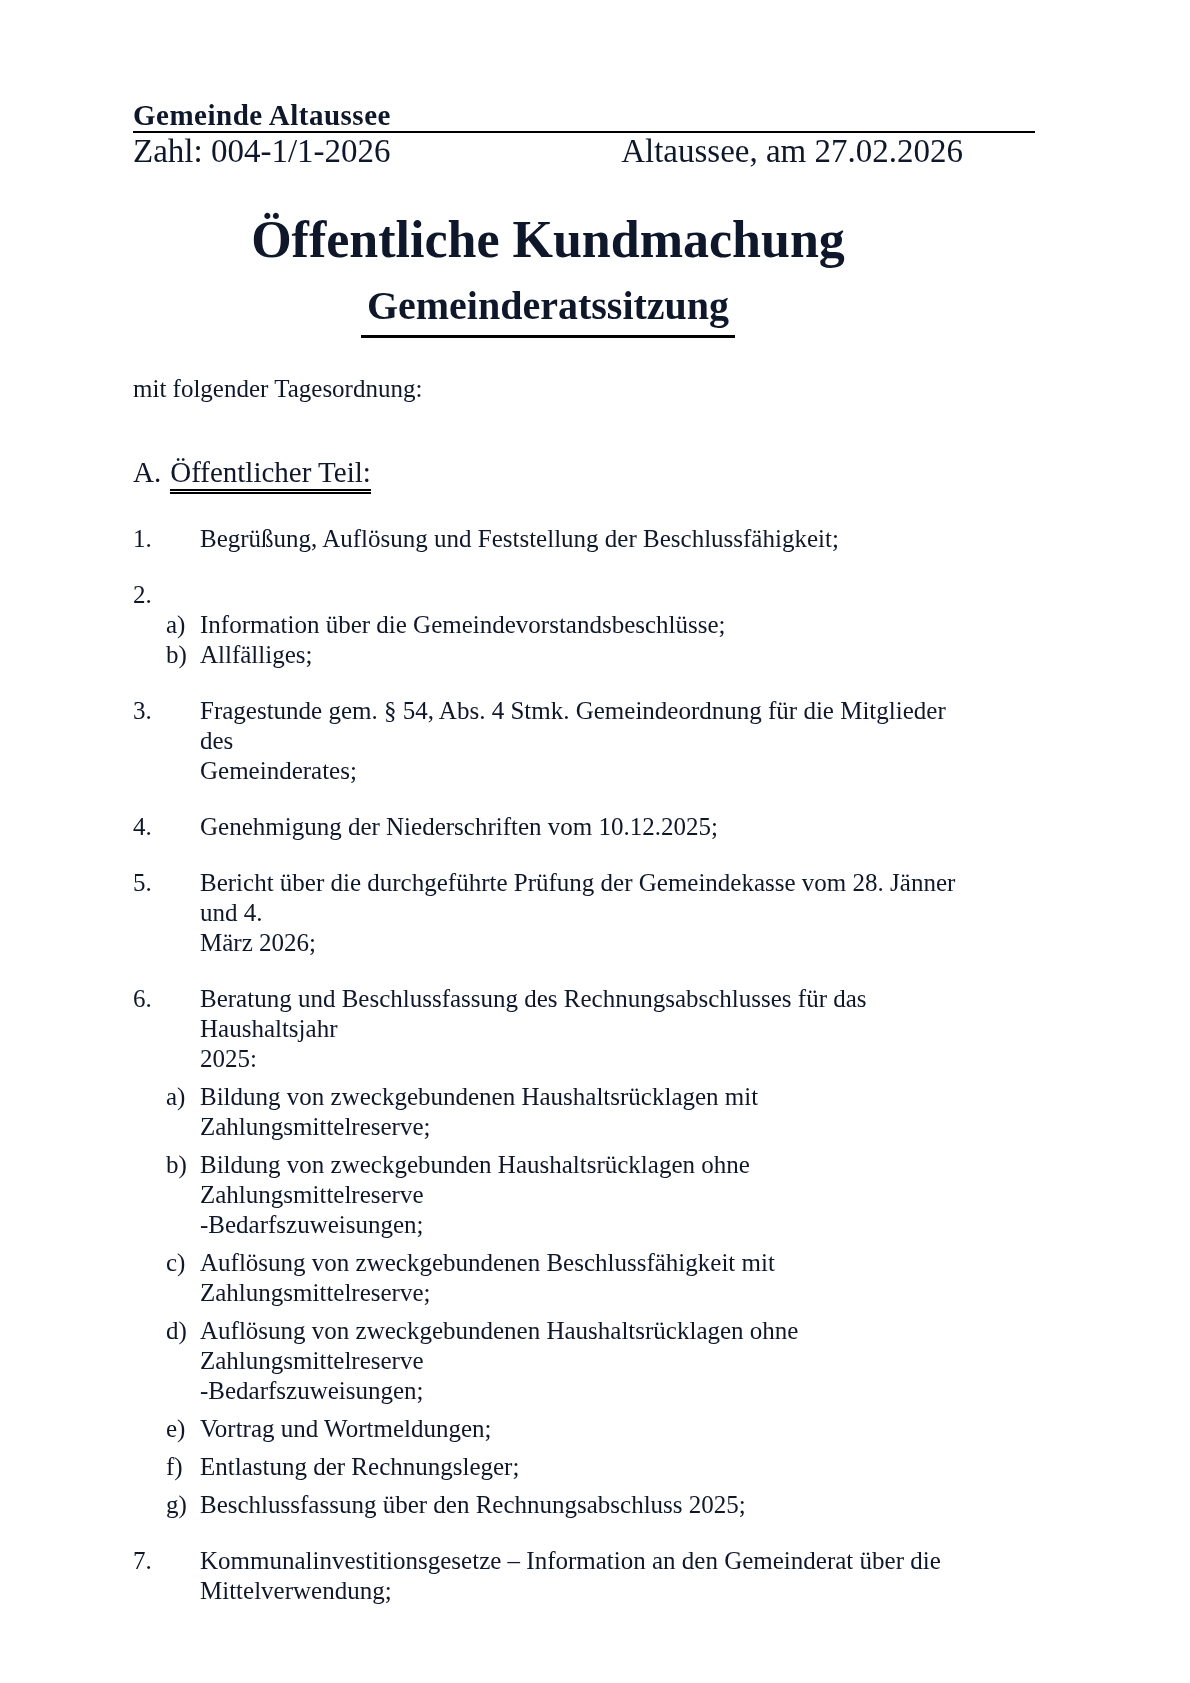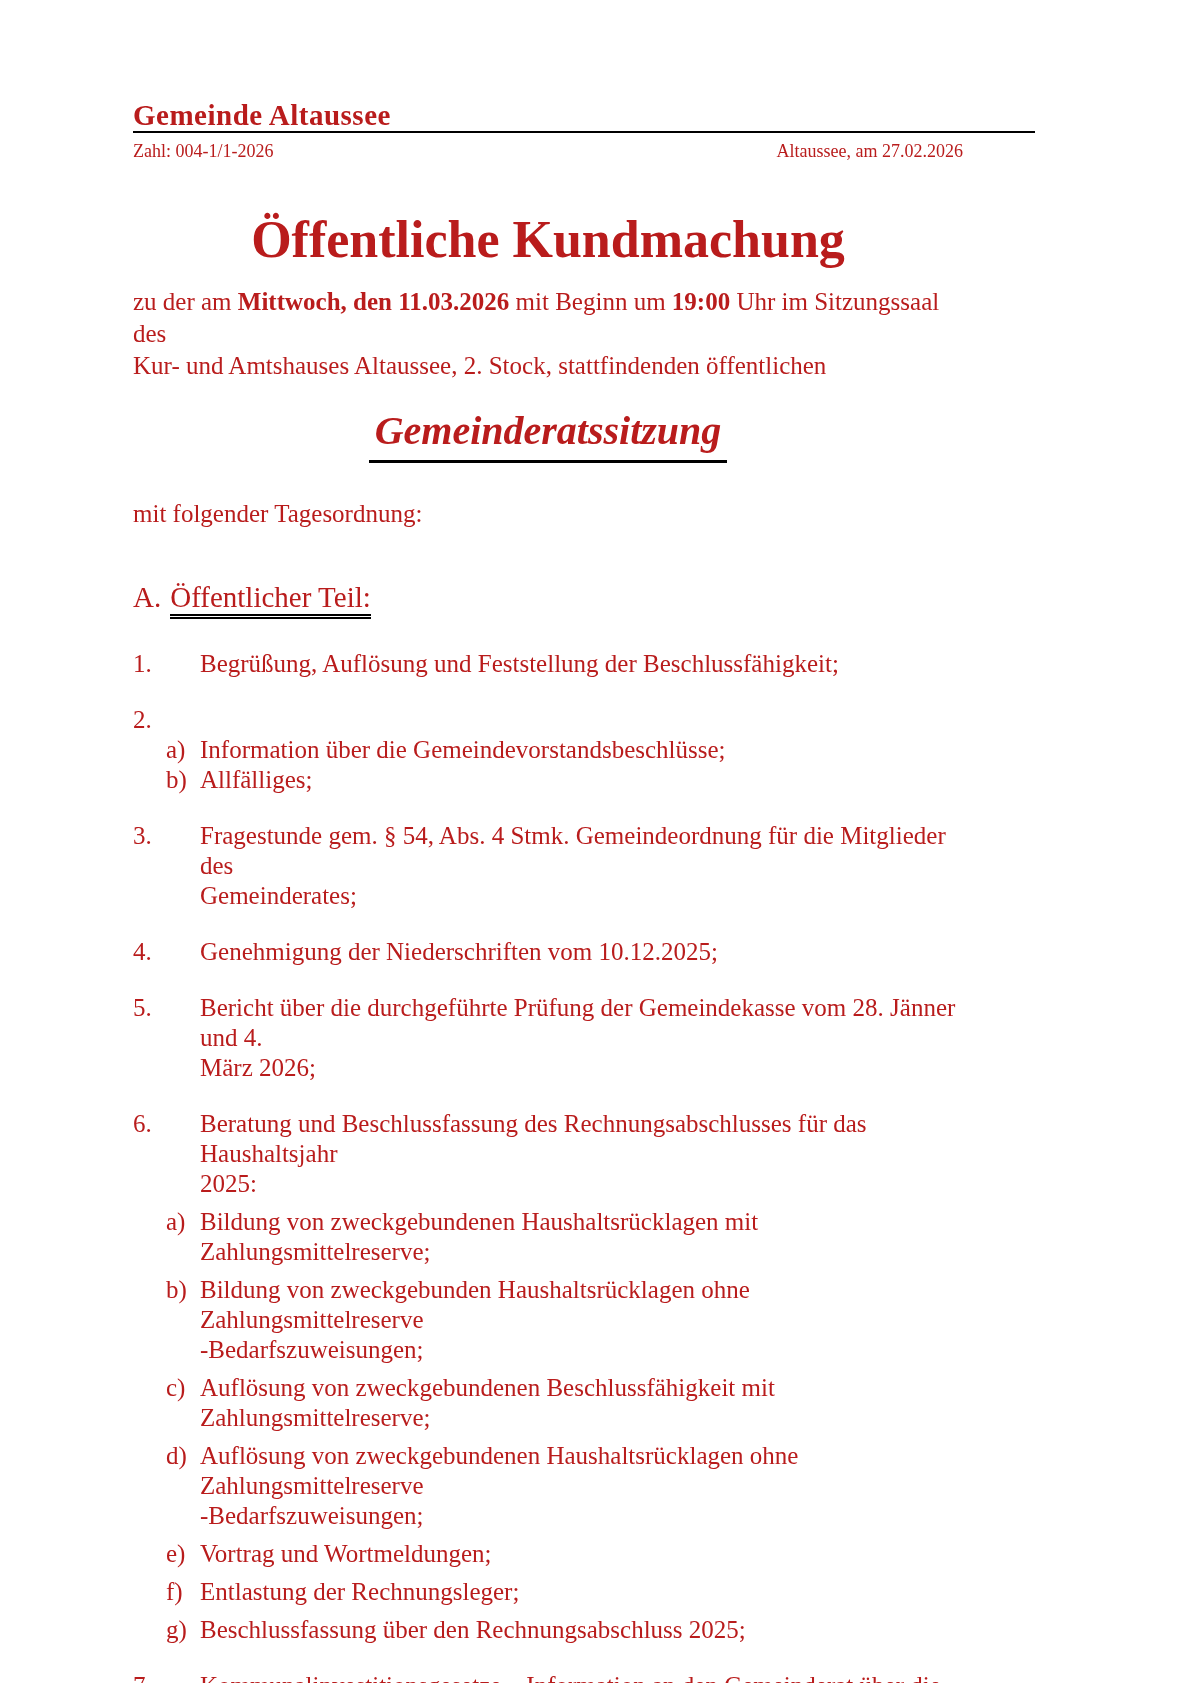--- a/index.html
+++ b/index.html
@@ -2,42 +2,42 @@
 <html><head>
 <meta charset="utf-8">
 <style>
   html, body { margin: 0; padding: 0; background: #ffffff; }
   .page {
     position: relative;
     width: 1190px;
     height: 1683px;
     margin: 0 auto;
     background: #ffffff;
-    color: #b91c1c;
+    color: #0f172a;
     font-family: "Liberation Serif", "DejaVu Serif", serif;
     box-sizing: border-box;
     padding: 100px 0 0 133px;
     overflow: hidden;
   }
   .muni {
     font-size: 29px;
     font-weight: bold;
     line-height: 30px;
     letter-spacing: 0.5px;
   }
   .rule {
     width: 902px;
     border-top: 2px solid #000;
     margin-top: 1px;
   }
   .meta-row {
     width: 830px;
     display: flex;
     justify-content: space-between;
-    font-size: 18px;
+    font-size: 33px;
     line-height: 30px;
     margin-top: 3px;
   }
   .doc-title {
     width: 830px;
     text-align: center;
     font-size: 52px;
     font-weight: bold;
     line-height: 48px;
     margin-top: 50px;
@@ -51,21 +51,20 @@
   }
   .subtitle-wrap {
     width: 830px;
     text-align: center;
     margin-top: 18px;
   }
   .subtitle {
     display: inline-block;
     font-size: 40px;
     font-weight: bold;
-    font-style: italic;
     padding: 0 6px 6px 6px;
     border-bottom: 3px solid #000;
   }
   .lead {
     font-size: 25px;
     line-height: 30px;
     margin-top: 36px;
   }
   .section-heading {
     font-size: 29px;
@@ -101,22 +100,20 @@
 
   <div class="muni">Gemeinde Altaussee</div>
   <div class="rule"></div>
   <div class="meta-row">
     <span>Zahl: 004-1/1-2026</span>
     <span>Altaussee, am 27.02.2026</span>
   </div>
 
   <div class="doc-title">Öffentliche Kundmachung</div>
 
-  <p class="intro"><span>zu der am </span><b>Mittwoch, den 11.03.2026</b><span> mit Beginn um </span><b>19:00</b><span> Uhr im Sitzungssaal des
-Kur- und Amtshauses Altaussee, 2. Stock, stattfindenden öffentlichen</span></p>
 
   <div class="subtitle-wrap">
     <span class="subtitle">Gemeinderatssitzung</span>
   </div>
 
   <div class="lead">mit folgender Tagesordnung:</div>
 
   <div class="section-heading">
     <span class="section-prefix">A.</span><span class="dbl-underline">Öffentlicher Teil:</span>
   </div>

